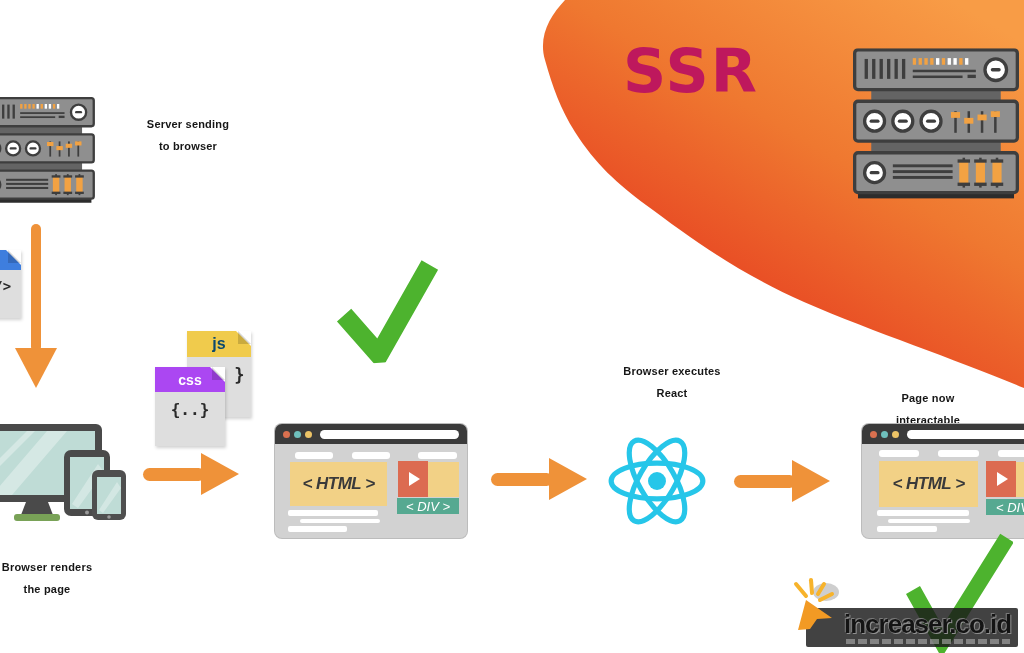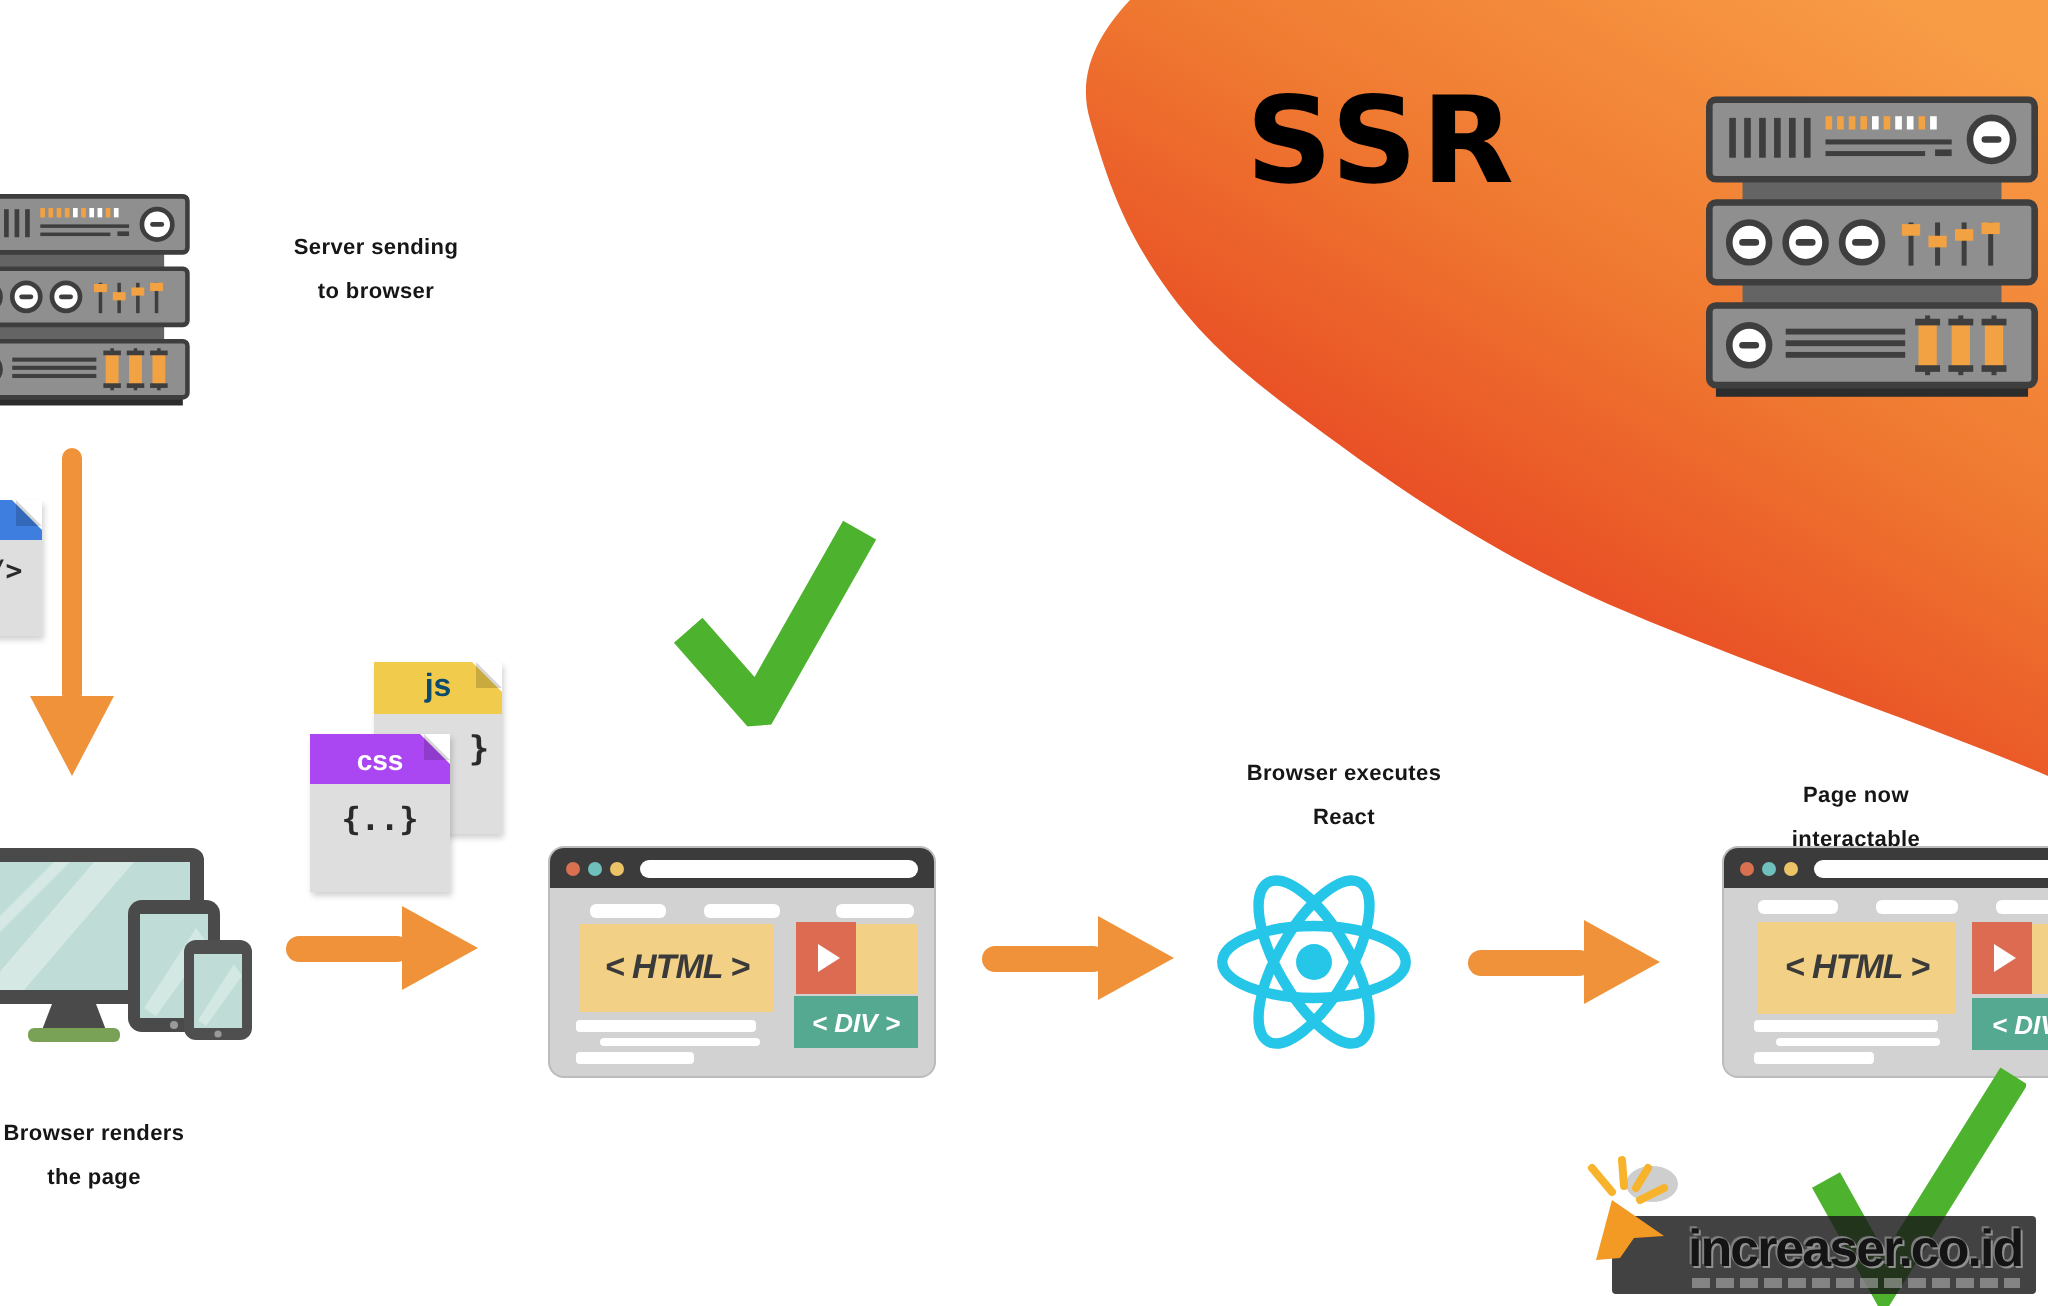--- a/index.html
+++ b/index.html
@@ -5,43 +5,43 @@
   html,body{margin:0;padding:0;background:#fff}
   #stage{position:relative;width:1024px;height:653px;overflow:hidden;background:#fff;
          font-family:"Liberation Sans",sans-serif}
   .abs{position:absolute}
   .lbl{position:absolute;font-weight:bold;font-size:11px;line-height:22px;color:var(--text-black,#161616);
        text-align:center;letter-spacing:0.2px}
   .lbl span{display:block}
 
   
   .ssr{position:absolute;left:598px;top:36px;width:186px;text-align:center;
-       font-family:"DejaVu Sans",sans-serif;font-weight:800;font-size:60px;letter-spacing:2px;color:#000000}
+       font-family:"DejaVu Sans",sans-serif;font-weight:800;font-size:60px;letter-spacing:2px;color:#be185d}
 
   
   .bw{position:absolute;height:114px;background:var(--window-gray,#d2d2d2);border-radius:7px;
       box-shadow:0 0 0 1px #bcbcbc}
   .bw-top{position:absolute;left:0;top:0;right:0;height:20px;background:var(--chrome-dark,#3b3b3b);
           border-radius:7px 7px 0 0;display:flex;align-items:center;padding:0 8px;box-sizing:border-box}
   .dot{width:7px;height:7px;border-radius:50%;margin-right:4px;flex:0 0 auto}
   .dot-r{background:var(--dot-red,#d9704f)}.dot-t{background:var(--dot-teal,#6fc0bd)}.dot-y{background:var(--dot-yellow,#ecc366)}
   .addr{flex:1;height:9px;background:#fff;border-radius:5px;margin-left:4px}
   .nbar{position:absolute;height:7px;background:#fff;border-radius:3px}
   .whiteline{position:absolute;background:#fff;border-radius:2px}
   .box-html{position:absolute;left:15px;top:38px;width:97px;height:44px;background:var(--panel-yellow,#f2d186);
             display:flex;align-items:center;justify-content:center;
             font-style:italic;font-weight:bold;font-size:17px;color:#3a3a3a;letter-spacing:-0.5px}
   .box-video{position:absolute;left:123px;top:37px;width:30px;height:36px;background:var(--panel-red,#dc6b51);
              display:flex;align-items:center;justify-content:center}
   .play{width:0;height:0;border-left:11px solid #fff;border-top:7px solid transparent;
         border-bottom:7px solid transparent;margin-left:3px}
   .box-strip{position:absolute;left:153px;top:38px;width:31px;height:35px;background:var(--panel-yellow,#f2d186)}
-  .box-div{position:absolute;left:122px;top:74px;width:62px;height:26px;background:var(--panel-teal,#56a991);
+  .box-div{position:absolute;left:122px;top:74px;width:62px;height:16px;background:var(--panel-teal,#56a991);
            display:flex;align-items:center;justify-content:center;
-           font-style:italic;font-weight:bold;font-size:13px;color:#fff}
+           font-style:italic;font-weight:normal;font-size:13px;color:#fff}
 
   
   .file-icon{position:absolute;box-shadow:1px 2px 3px rgba(0,0,0,.18)}
   .fi-band{position:relative;height:26px;display:flex;align-items:center;justify-content:center;
            font-weight:bold;font-size:16px}
   .fold1{position:absolute;top:0;right:0;width:0;height:0;border-left:15px solid transparent;border-top:15px solid #fff}
   .fold2{position:absolute;top:0;right:0;width:0;height:0;border-right:13px solid transparent;border-bottom:13px solid rgba(0,0,0,.16)}
   .fi-body{display:flex;align-items:flex-start;justify-content:center;padding-top:8px;box-sizing:border-box;
            font-family:"DejaVu Sans Mono",monospace;font-weight:bold;color:#2a2a2a;background:#dedede}
 
@@ -221,21 +221,21 @@
   <svg class="abs" style="left:141px;top:450px" width="100" height="48" viewBox="0 0 100 46">
       <use href="#arrow-right"></use>
     </svg>
   <svg class="abs" style="left:489px;top:456px" width="100" height="46" viewBox="0 0 100 46">
       <use href="#arrow-right"></use>
     </svg>
   <svg class="abs" style="left:732px;top:458px" width="100" height="46" viewBox="0 0 100 46">
       <use href="#arrow-right"></use>
     </svg>
 
-  <div class="lbl" style="left:574px;top:376px;width:196px">
+  <div class="lbl" style="left:574px;top:360px;width:196px">
     <span>Browser executes</span>
     <span>React</span>
   </div>
 
   <svg class="abs" style="left:605px;top:429px" width="104" height="104" viewBox="-110 -110 220 220">
     <g fill="none" style="stroke:var(--react-cyan)" stroke-width="11">
       <ellipse rx="97" ry="38"></ellipse>
       <ellipse rx="97" ry="38" transform="rotate(60)"></ellipse>
       <ellipse rx="97" ry="38" transform="rotate(120)"></ellipse>
     </g>

